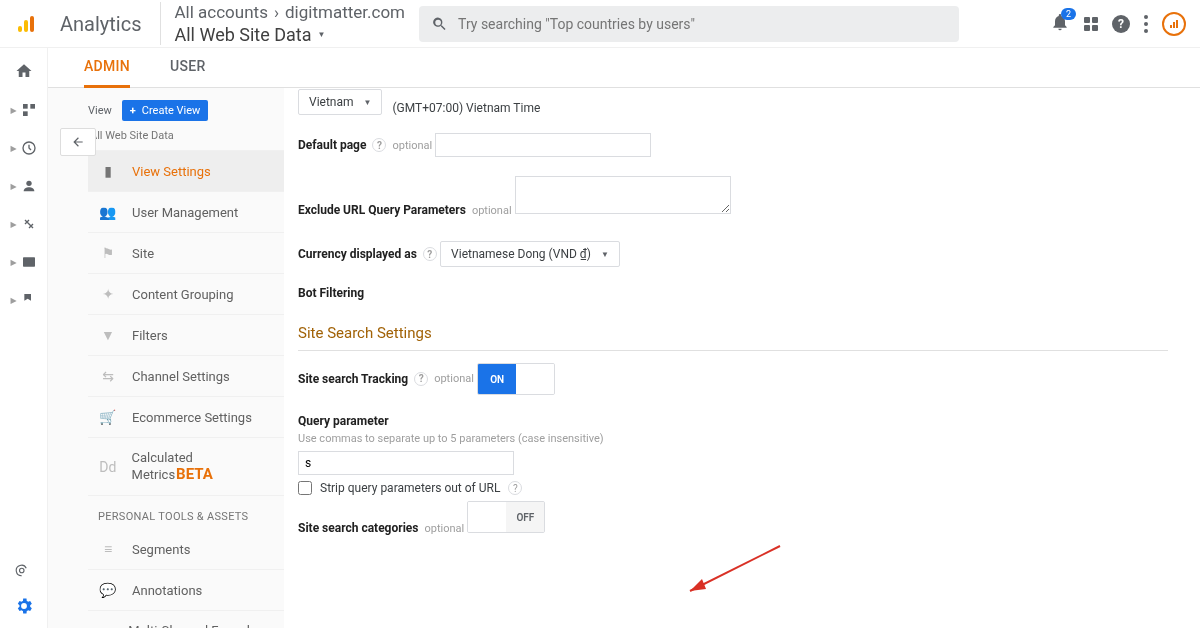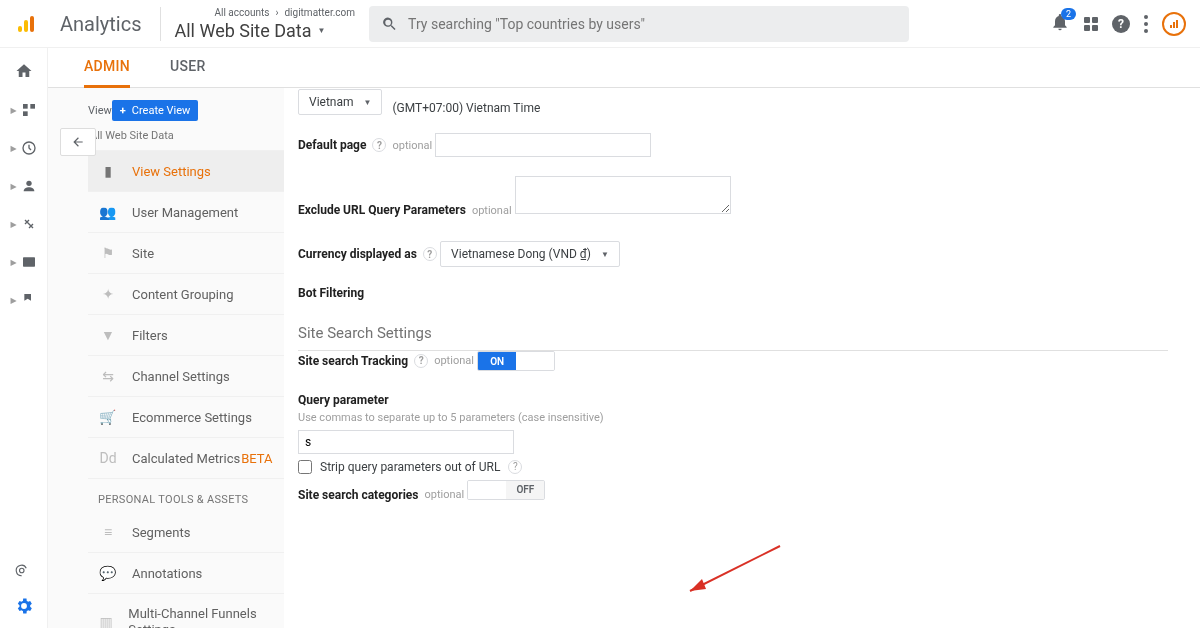--- a/index.html
+++ b/index.html
@@ -3,21 +3,21 @@
 <meta charset="utf-8">
 <style>
   * { box-sizing: border-box; margin: 0; padding: 0; font-family: Roboto, Arial, sans-serif; }
   body { width: 1200px; height: 628px; overflow: hidden; background: #fff; color: #212121; font-size: 13px; }
 
   .topbar { display: flex; align-items: center; height: 48px; border-bottom: 1px solid #f0f0f0; padding: 0 14px; }
   .logo { display:flex; align-items:center; gap:22px; margin-right:18px;}
   .logo svg { width:24px; height:24px; }
   .logo-text { font-size: 20px; color: #5f6368; font-weight: 400; }
   .path-area { border-left: 1px solid #e0e0e0; padding-left: 14px; margin-right:14px; }
-  .breadcrumb { font-size: 10px; color: #5f6368; display:flex; gap:6px; align-items:center;margin-left:40px;}
+  .breadcrumb { font-size: 17px; color: #5f6368; display:flex; gap:6px; align-items:center;}
   .view-select { font-size: 18px; color: #404040; font-weight: 400; display:flex; align-items:center; gap:6px; margin-top:2px;}
   .search { flex:0 0 540px; background:#ecedee; height:36px; border-radius:4px; display:flex; align-items:center; padding:0 12px; color:#5f6368; gap:10px;}
   .search input { border:none; background:transparent; color:#5f6368; font-size:14px; width:100%; outline:none;}
   .topbar-right { margin-left:auto; display:flex; align-items:center; gap:14px; color:#5f6368;}
   .notif { position:relative; }
   .notif-badge { position:absolute; top:-4px; right:-6px; background:#1a73e8; color:#fff; font-size:9px; border-radius:8px; padding:1px 5px; }
   .apps-icon { display:grid; grid-template-columns:repeat(2,6px); grid-template-rows:repeat(2,6px); gap:2px;}
   .apps-icon span{ background:#5f6368; width:6px; height:6px; border-radius:1px;}
   .help-icon { width:18px;height:18px;border-radius:50%;background:#5f6368;color:#fff;display:flex;align-items:center;justify-content:center;font-size:12px;font-weight:bold;}
   .dots { display:flex; flex-direction:column; gap:3px;}
@@ -33,47 +33,47 @@
   .gear-active { color:#1a73e8; }
 
   .work { flex:1; display:flex; flex-direction:column; background:#fafafa; }
   .tabs { display:flex; padding:0 24px 0 36px; background:#fff; border-bottom:1px solid #e0e0e0; height:40px; align-items:center; gap:40px;}
   .tab { font-size:14px; font-weight:500; color:#5f6368; letter-spacing:0.3px; height:40px; display:flex; align-items:center; border-bottom:3px solid transparent; cursor:pointer;}
   .tab.active { color:#e8710a; border-bottom-color:#e8710a;}
 
   .content { flex:1; display:flex; overflow:hidden; }
   .col-sidebar { width:236px; padding:12px 0 0 40px; position:relative;}
   .back-btn { position:absolute; left:12px; top:40px; width:36px; height:28px; border:1px solid #ddd; background:#fff; border-radius:2px; display:flex; align-items:center; justify-content:center; color:#5f6368; cursor:pointer;}
-  .view-head { display:flex; align-items:center; gap:0; font-size:11px; color:#5f6368; margin-bottom:8px;}
+  .view-head { display:flex; align-items:center; gap:10px; font-size:11px; color:#5f6368; margin-bottom:8px;}
   .create-view-btn { background:#1a73e8; color:#fff; border:none; border-radius:2px; padding:4px 8px; font-size:11px; display:flex; align-items:center; gap:6px; cursor:pointer;}
   .create-view-btn .plus{font-weight:bold;}
   .subtle { font-size:11px; color:#757575; margin-bottom:8px; padding-left:2px;}
   .menu-list { display:flex; flex-direction:column; border-top:1px solid #f0f0f0;}
   .menu-item { display:flex; align-items:center; gap:14px; padding:12px 10px; color:#616161; font-size:13px; border-bottom:1px solid #f0f0f0; cursor:pointer;}
   .menu-item.active { background:#eee; color:#e8710a;}
   .menu-item.active .mi-icon{ color:#757575;}
   .mi-icon{ color:#bdbdbd; width:20px; text-align:center; font-size:14px;}
-  .beta-tag{ color:#e8710a; font-size:13px; font-weight:400; margin-left:1px;}
+  .beta-tag{ color:#e8710a; font-size:15px; font-weight:700; margin-left:1px;}
   .section-label{ font-size:11px; color:#757575; font-weight:400; letter-spacing:0.3px; padding:14px 10px 6px;}
 
   .col-form { flex:1; background:#fff; padding:0 32px 40px 14px; overflow:hidden; position:relative; border-top:1px solid transparent;}
   .row { margin-bottom:18px;}
   .tz-row{display:flex; align-items:flex-end; gap:10px;}
   .select-btn { border:1px solid #dadce0; background:#fff; padding:5px 10px; border-radius:2px; font-size:12px; color:#3c4043; display:inline-flex; align-items:center; gap:10px; cursor:pointer;}
   .tri{ font-size:8px; color:#5f6368;}
   .plain{ font-size:12px; color:#3c4043;}
   .lbl{ font-size:12px; font-weight:700; color:#212121; display:inline-flex; align-items:center; gap:6px; margin-bottom:6px;}
   .opt-tag{ font-size:11px; color:#9e9e9e; font-weight:400;}
   .help-q{ width:14px;height:14px;border-radius:50%;border:1px solid #dadce0;color:#9e9e9e;display:inline-flex;align-items:center;justify-content:center;font-size:10px;}
   .txt-in{ border:1px solid #dadce0; background:#fff; height:24px; width:216px; padding:0 6px; font-size:12px;}
   .txt-area{ border:1px solid #dadce0; background:#fff; height:38px; width:216px; resize:both;}
-  .sec-title{ font-size:15px; color:#737373; padding-bottom:8px; border-bottom:1px solid #e0e0e0; font-weight:400;}
+  .sec-title{ font-size:15px; color:#a16207; padding-bottom:8px; border-bottom:1px solid #e0e0e0; margin-bottom:12px; font-weight:400;}
   .chk-row{display:flex; align-items:center; gap:8px; font-size:12px; color:#3c4043;}
   .chk{ width:14px;height:14px; accent-color:#1a73e8;}
-  .toggle{ display:inline-flex; border:1px solid #dadce0; border-radius:2px; overflow:hidden; height:20px;}
+  .toggle{ display:inline-flex; border:1px solid #dadce0; border-radius:2px; overflow:hidden; height:32px;}
   .toggle div{ width:38px; display:flex; align-items:center; justify-content:center; font-size:10px; font-weight:600; color:#5f6368; background:#fff;}
   .toggle .on{ background:#1a73e8; color:#fff;}
   .toggle .off{ background:#f5f5f5;}
   .hint{ font-size:11px; color:#9e9e9e; margin-top:2px;}
   .arrow-annot{ position:absolute; left:396px; top:452px; pointer-events:none;}
 </style>
 </head>
 <body>
 
 <div class="topbar">

